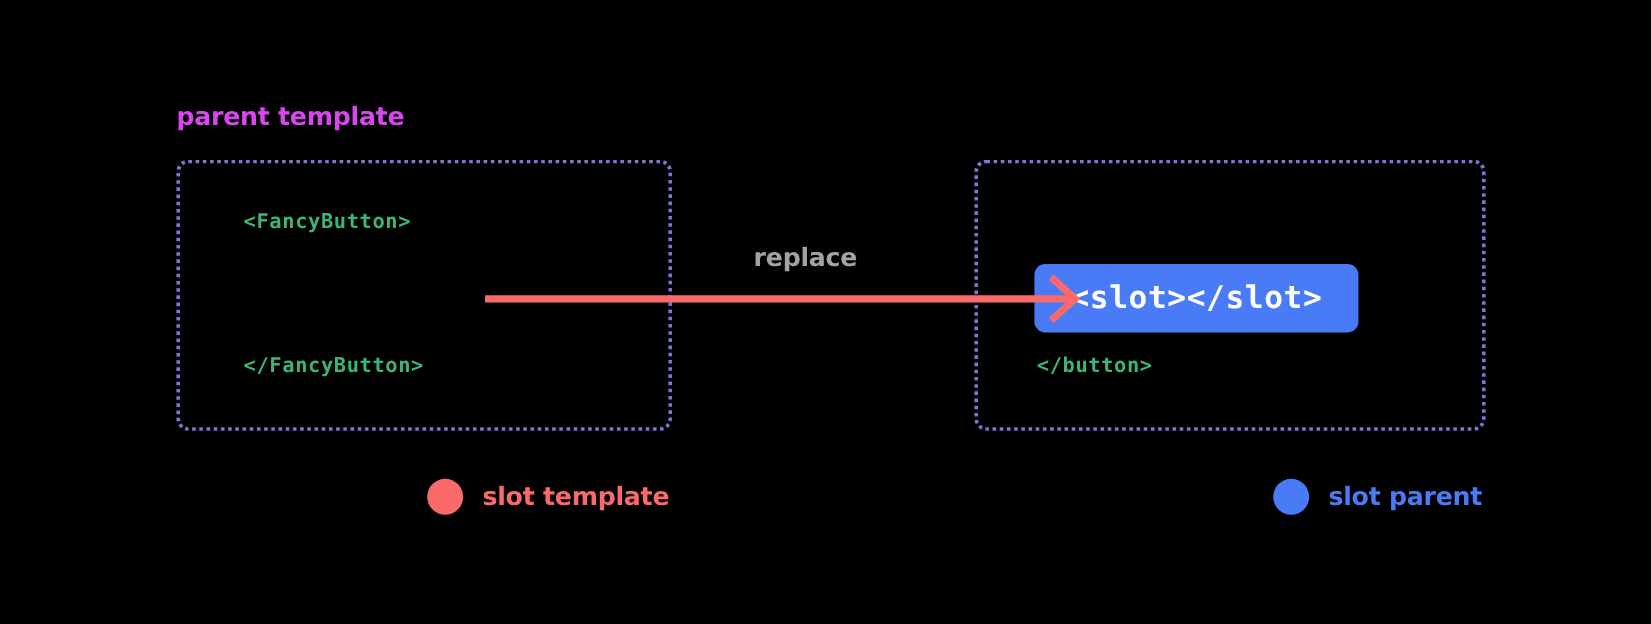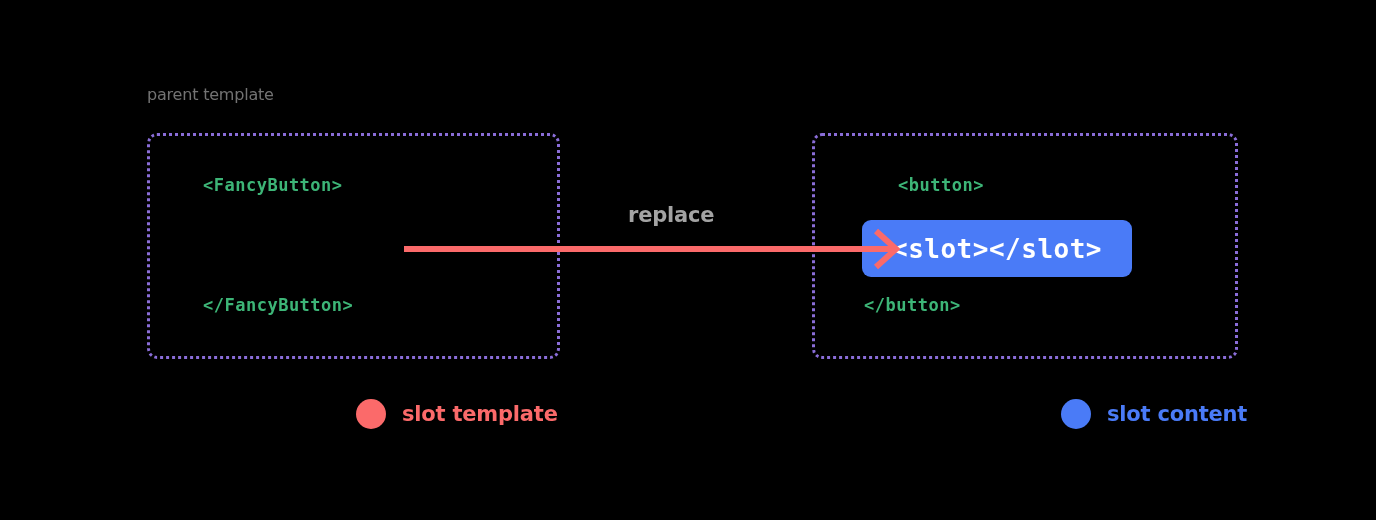--- a/index.html
+++ b/index.html
@@ -18,24 +18,24 @@
 
   .stage {
     position: relative;
     width: 1376px;
     height: 520px;
   }
 
   
   .panel-label {
     position: absolute;
-    color: #737373;
+    color: #d946ef;
     font-family: "DejaVu Sans", sans-serif;
-    font-weight: normal;
-    font-size: 16px;
+    font-weight: bold;
+    font-size: 21px;
     letter-spacing: -0.2px;
     white-space: nowrap;
   }
   #label-parent   { left: 147px; top: 85px; }
   #label-fancy    { left: 812px; top: 85px; }
 
   
   .panel {
     position: absolute;
     border: 3px dotted #8a6dd8;
@@ -143,21 +143,20 @@
   <div class="panel" id="panel-parent"></div>
 
   <div class="code-tag" id="tag-fancy-open">&lt;FancyButton&gt;</div>
 
 
   <div class="code-tag" id="tag-fancy-close">&lt;/FancyButton&gt;</div>
 
 
   <div class="panel" id="panel-fancy"></div>
 
-  <div class="code-tag" id="tag-button-open">&lt;button&gt;</div>
 
   <div class="chip" id="chip-slot">&lt;slot&gt;&lt;/slot&gt;</div>
 
   <div class="code-tag" id="tag-button-close">&lt;/button&gt;</div>
 
   <div id="arrow-group">
     <svg width="496" height="42" viewBox="0 0 496 42">
       <line x1="0" y1="21" x2="489" y2="21" stroke="#fb6a6a" stroke-width="6" stroke-linecap="butt"></line>
       <polyline points="472,3 492,21 472,39" fill="none" stroke="#fb6a6a" stroke-width="6" stroke-linecap="butt" stroke-linejoin="miter"></polyline>
     </svg>
@@ -165,16 +164,16 @@
 
   <div id="arrow-label">replace</div>
 
   <div class="legend" id="legend-slot-content">
     <span class="legend-dot" id="legend-dot-content"></span>
     <span class="legend-text" id="legend-text-content">slot template</span>
   </div>
 
   <div class="legend" id="legend-slot-outlet">
     <span class="legend-dot" id="legend-dot-outlet"></span>
-    <span class="legend-text" id="legend-text-outlet">slot content</span>
+    <span class="legend-text" id="legend-text-outlet">slot parent</span>
   </div>
 
 </div>
 
 </body></html>

